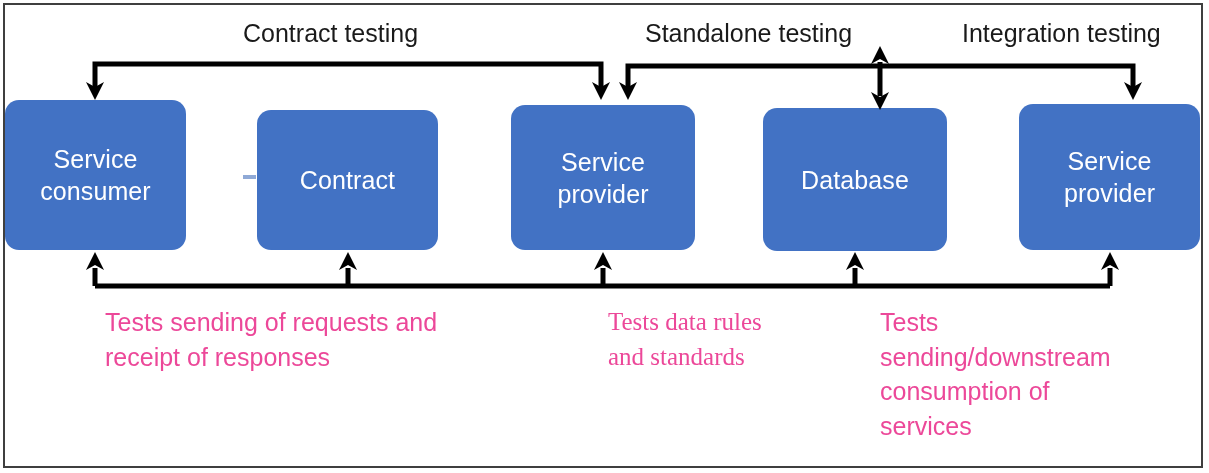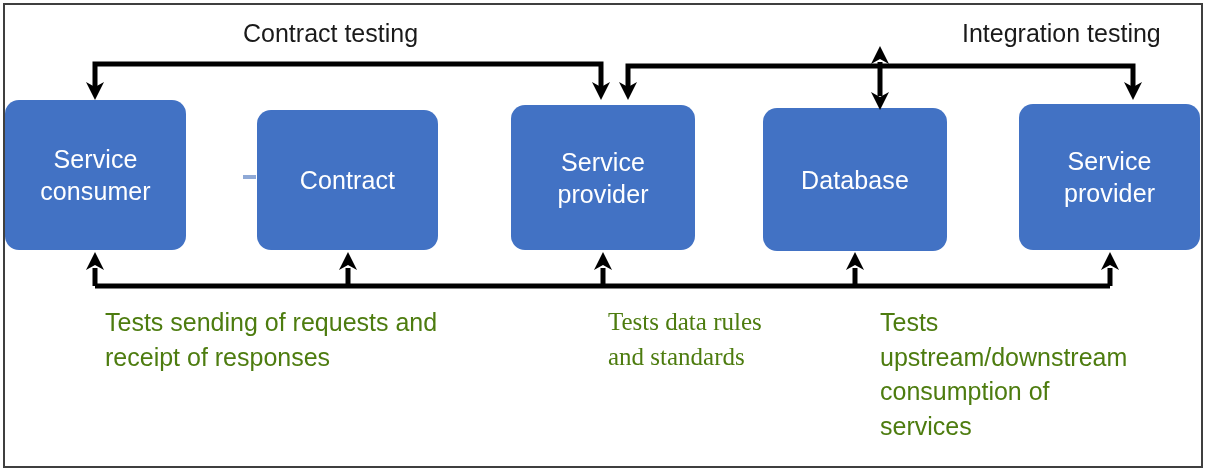--- a/index.html
+++ b/index.html
@@ -61,21 +61,21 @@
     font-size: 25px;
     color: #1a1a1a;
     font-family: "Liberation Sans", sans-serif;
     white-space: nowrap;
     line-height: 1.1;
     text-align: center;
   }
   .caption {
     position: absolute;
     font-size: 25px;
-    color: #4d7c0f;
+    color: #ec4899;
     font-family: "Liberation Sans", sans-serif;
     line-height: 1.38;
     white-space: pre-line;
   }
   .stub {
     position: absolute;
     background: #8fa9d6;
   }
 </style>
 </head>
@@ -158,27 +158,28 @@
       <path d="M855,286 L855,268" fill="none" stroke="#000000" stroke-width="5"></path>
       <path d="M846,270 L855,252 L864,270 L855,265 Z" fill="#000000"></path>
 
       <path d="M1110,286 L1110,268" fill="none" stroke="#000000" stroke-width="5"></path>
       <path d="M1101,270 L1110,252 L1119,270 L1110,265 Z" fill="#000000"></path>
     </g>
   </svg>
 
   <div class="edge-label" style="left:243px; top:20px;">Contract testing</div>
 
+  <div class="edge-label" style="left:645px; top:20px;">Standalone testing</div>
 
   <div class="edge-label" style="left:962px; top:20px;">Integration testing</div>
 
   <div class="caption" style="left:105px; top:305px; width:420px;">Tests sending of requests and
 receipt of responses</div>
 
   <div class="caption" style="left:608px; top:305px; width:230px;font-family:Liberation Serif, serif;">Tests data rules
 and standards</div>
 
   <div class="caption" style="left:880px; top:305px; width:310px;">Tests
-upstream/downstream
+sending/downstream
 consumption of
 services</div>
 
 </div>
 
 </body></html>

